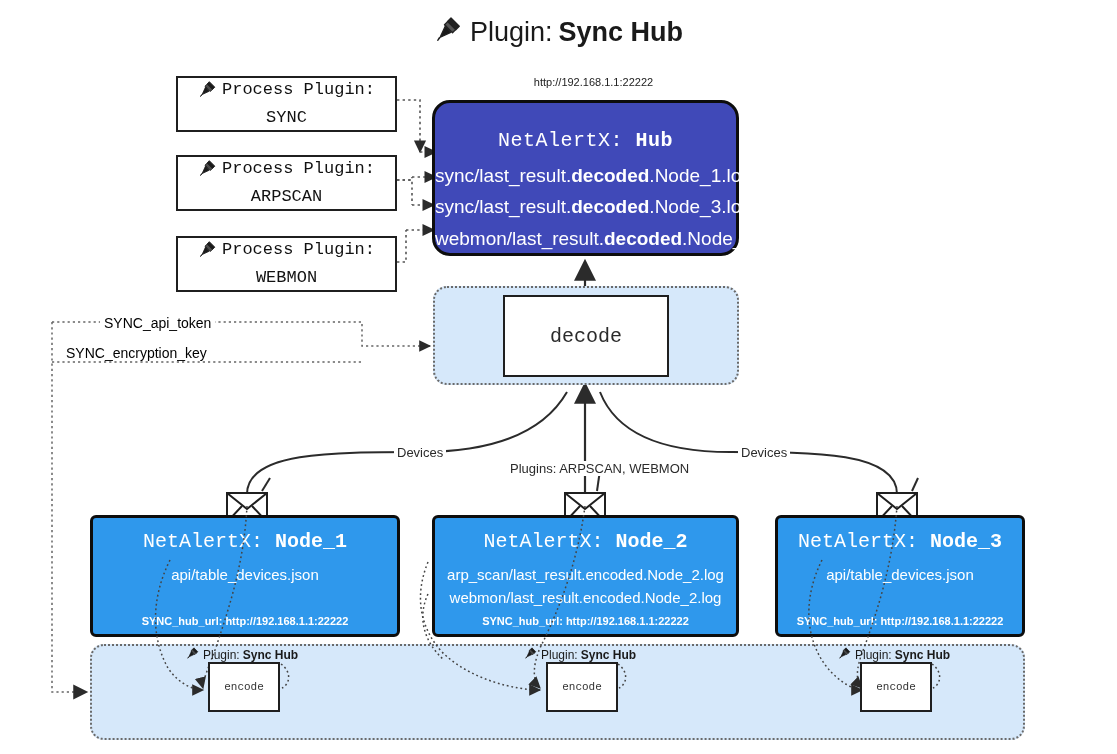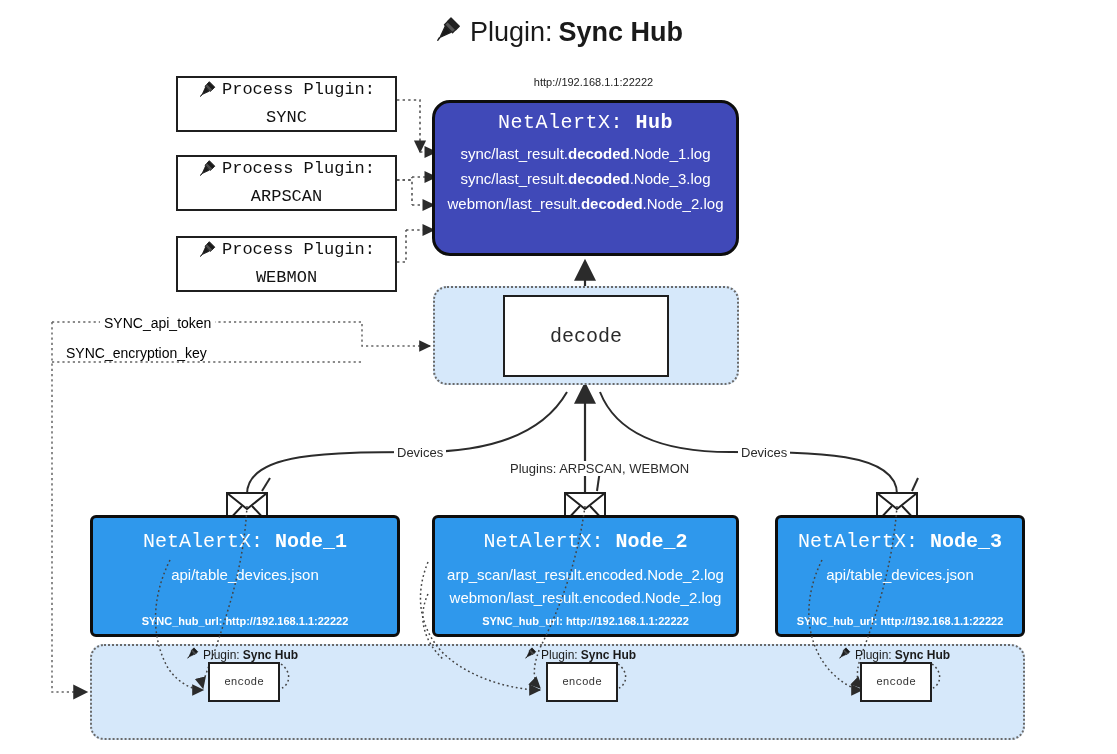--- a/index.html
+++ b/index.html
@@ -58,34 +58,34 @@
     font-size: 11px;
     color: #222;
     white-space: nowrap;
   }
   #hub {
     position: absolute;
     left: 432px; top: 100px; width: 307px; height: 156px;
     background: #4049b8;
     border: 3px solid #0d0d0d;
     border-radius: 18px;
-    padding-top: 8px;
+    padding-top: 26px;
     color: #ffffff;
   }
   #hub .hub-title {
     font-family: "Liberation Mono", monospace;
     font-size: 20px;
     text-align: center;
     letter-spacing: .5px;
     margin-bottom: 8px;
     white-space: nowrap;
   }
   #hub .hub-title b { font-weight: 700; }
   .hub-row {
-    font-size: 15px;
+    font-size: 19px;
     text-align: center;
     line-height: 1.65;
     white-space: nowrap;
     color: #ffffff;
   }
   .hub-row b { font-weight: 700; }
 
   
   #decode-wrap {
     position: absolute;
@@ -148,21 +148,21 @@
   .enc-label {
     position: absolute;
     font-size: 12px;
     color: #1a1a1a;
     white-space: nowrap;
     display: flex; align-items: center; gap: 3px;
   }
   .enc-label b { font-weight: 700; }
   .enc-box {
     position: absolute;
-    width: 72px; height: 40px;
+    width: 72px; height: 50px;
     background: #ffffff;
     border: 2px solid #1f1f1f;
     display: flex; align-items: center; justify-content: center;
     font-family: "Liberation Mono", monospace;
     font-size: 11px;
     color: #333333;
   }
 
   
   .edge-label {

